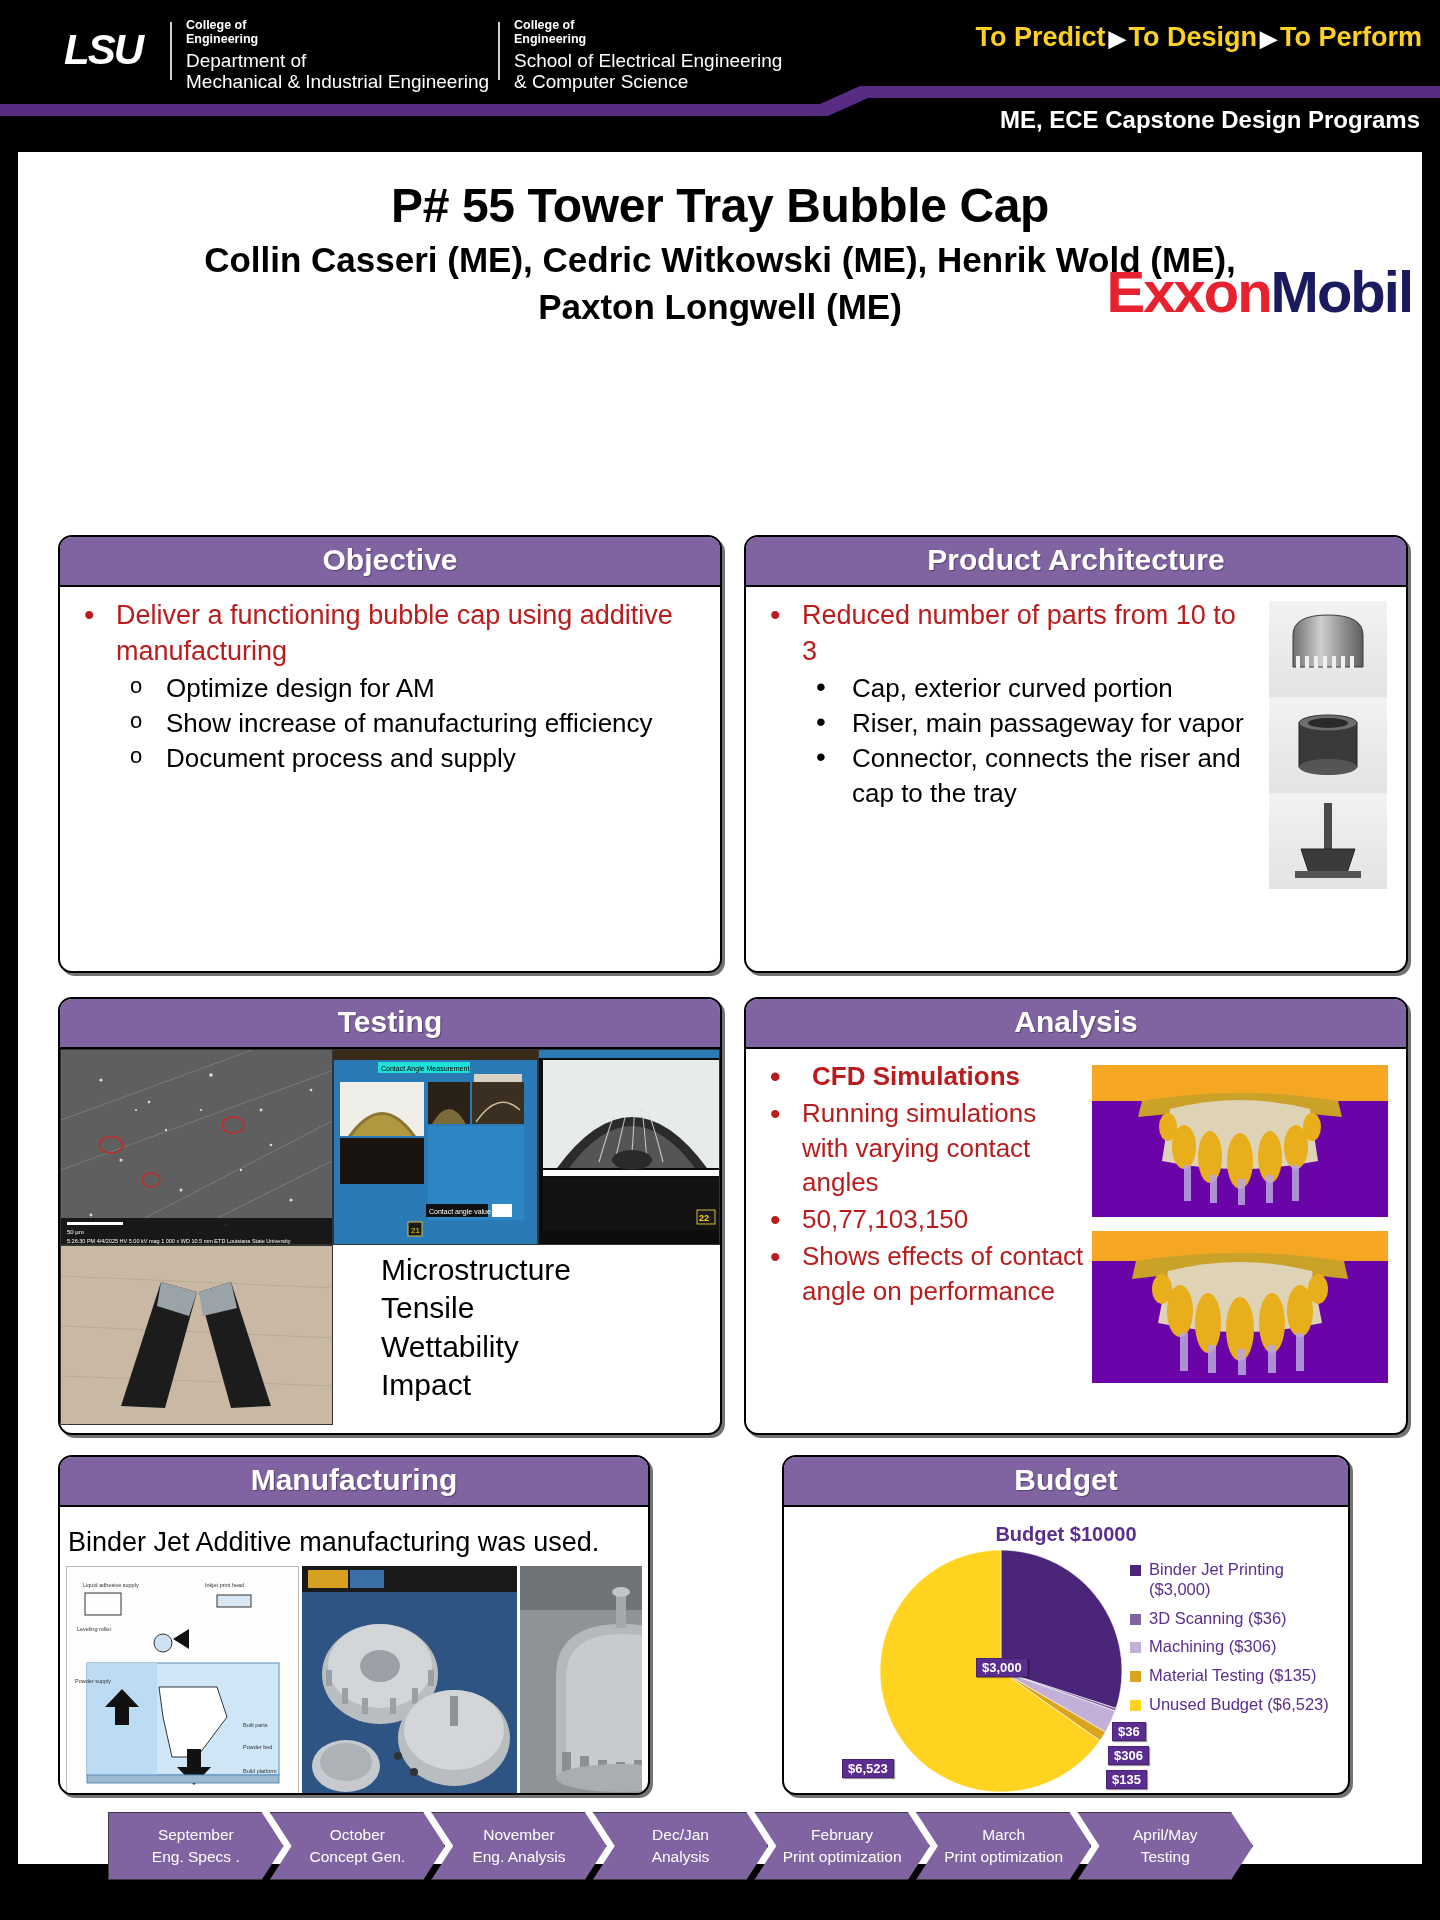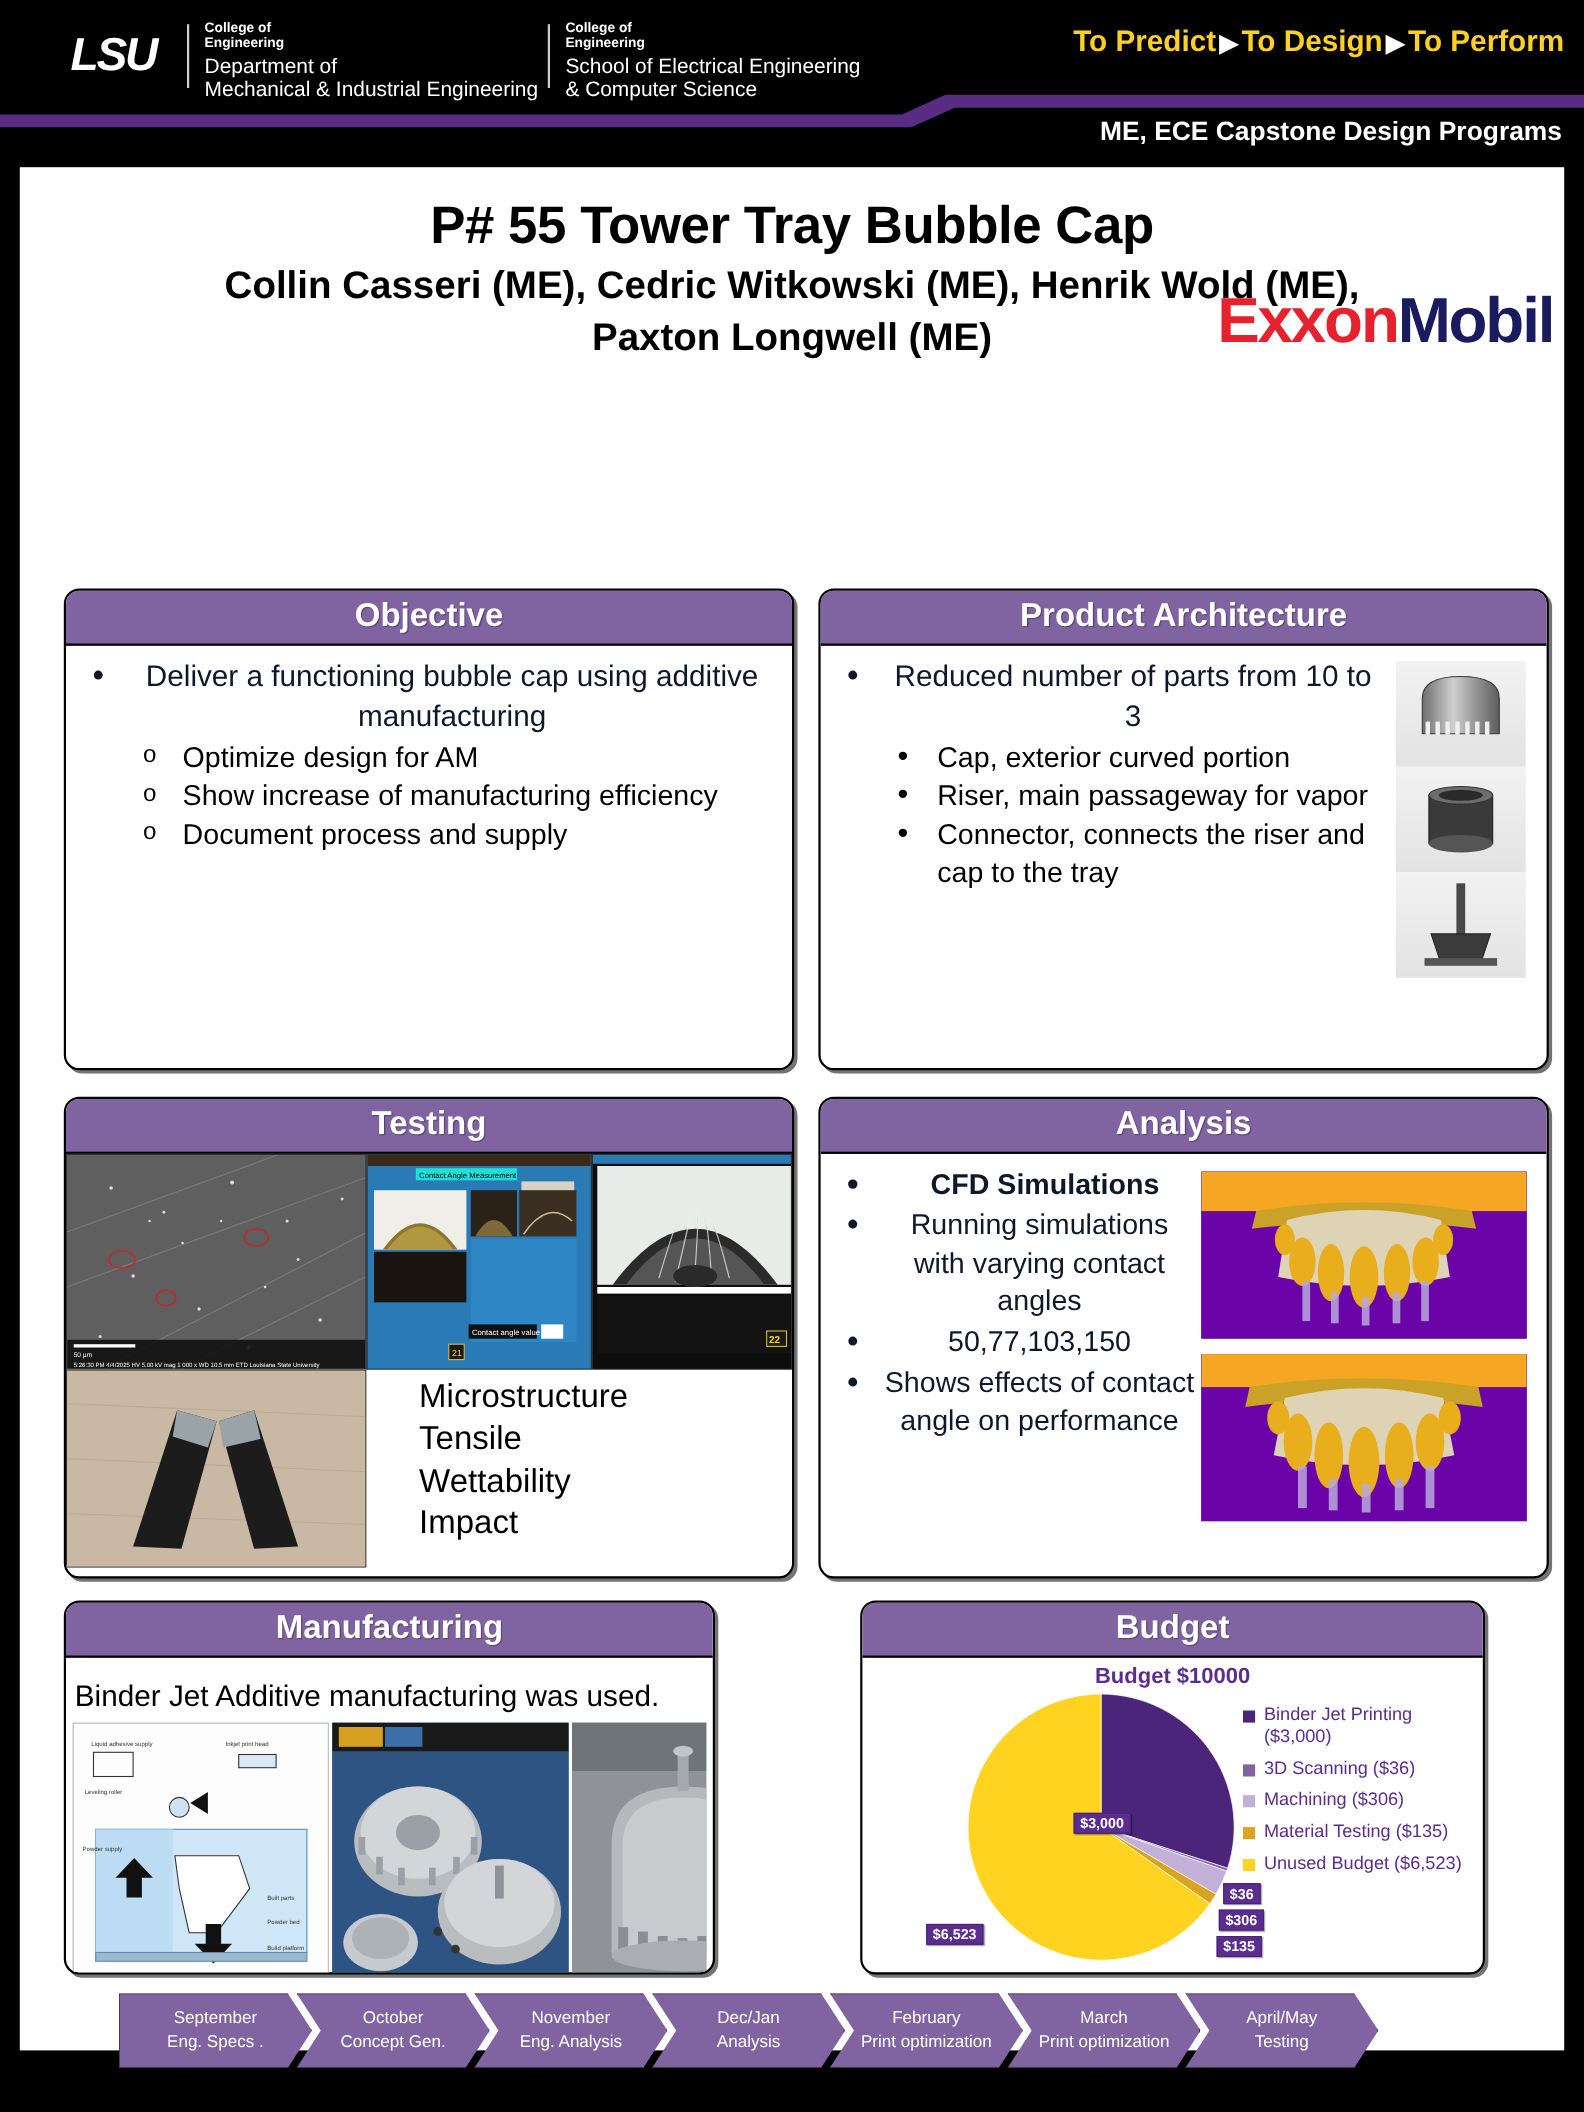--- a/index.html
+++ b/index.html
@@ -78,21 +78,21 @@
     text-align: center;
     padding: 6px 0 8px 0;
     border-bottom: 2px solid #000;
     text-shadow: 1px 1px 1px rgba(0,0,0,.35);
   }
   .panel-body { padding: 10px 14px; }
 
   ul.b1 { list-style: none; }
   ul.b1 > li {
     position: relative; padding-left: 42px;
-    font-size: 27px; line-height: 1.34; color: #0f172a; margin-bottom: 2px; text-align: center;
+    font-size: 27px; line-height: 1.34; color: #b91c1c; margin-bottom: 2px;
   }
   ul.b1 > li::before {
     content: "•"; position: absolute; left: 10px; top: -2px; font-size: 30px;
   }
   ul.b2 { list-style: none; margin-left: 48px; }
   ul.b2 > li {
     position: relative; padding-left: 44px;
     font-size: 26px; line-height: 1.34; color: #000;
   }
   ul.b2 > li::before {
@@ -542,21 +542,21 @@
               </g>
               <ellipse cx="102" cy="212" rx="66" ry="14" fill="#aaadb1"></ellipse>
             </svg>
           </div>
         </div>
       </div>
     </div>
 
     <div class="panel" id="budget">
       <div class="panel-head">Budget</div>
-      <div class="panel-body" style="padding:4px 6px;">
+      <div class="panel-body" style="padding:14px 6px;">
         <div class="bud-title">Budget $10000</div>
         <div class="bud-wrap">
           <div class="pie-box">
             <svg class="pie" viewBox="0 0 240 240" style="position:absolute;left:88px;top:2px;width:246px;height:246px;">
               <g id="pie-slices">
                   <path d="M120,120 L120.00,2.00 A118,118 0 0 1 232.22,156.46 Z" fill="#4A2579" stroke="#ffffff" stroke-width="0.6"></path>
                   <path d="M120,120 L232.22,156.46 A118,118 0 0 1 231.37,158.99 Z" fill="#8064A2" stroke="#ffffff" stroke-width="0.6"></path>
                   <path d="M120,120 L231.37,158.99 A118,118 0 0 1 221.87,179.56 Z" fill="#C3B0D8" stroke="#ffffff" stroke-width="0.6"></path>
                   <path d="M120,120 L221.87,179.56 A118,118 0 0 1 216.46,187.97 Z" fill="#D9A520" stroke="#ffffff" stroke-width="0.6"></path>
                   <path d="M120,120 L216.46,187.97 A118,118 0 1 1 120.00,2.00 Z" fill="#FFD320" stroke="#ffffff" stroke-width="0.6"></path>

